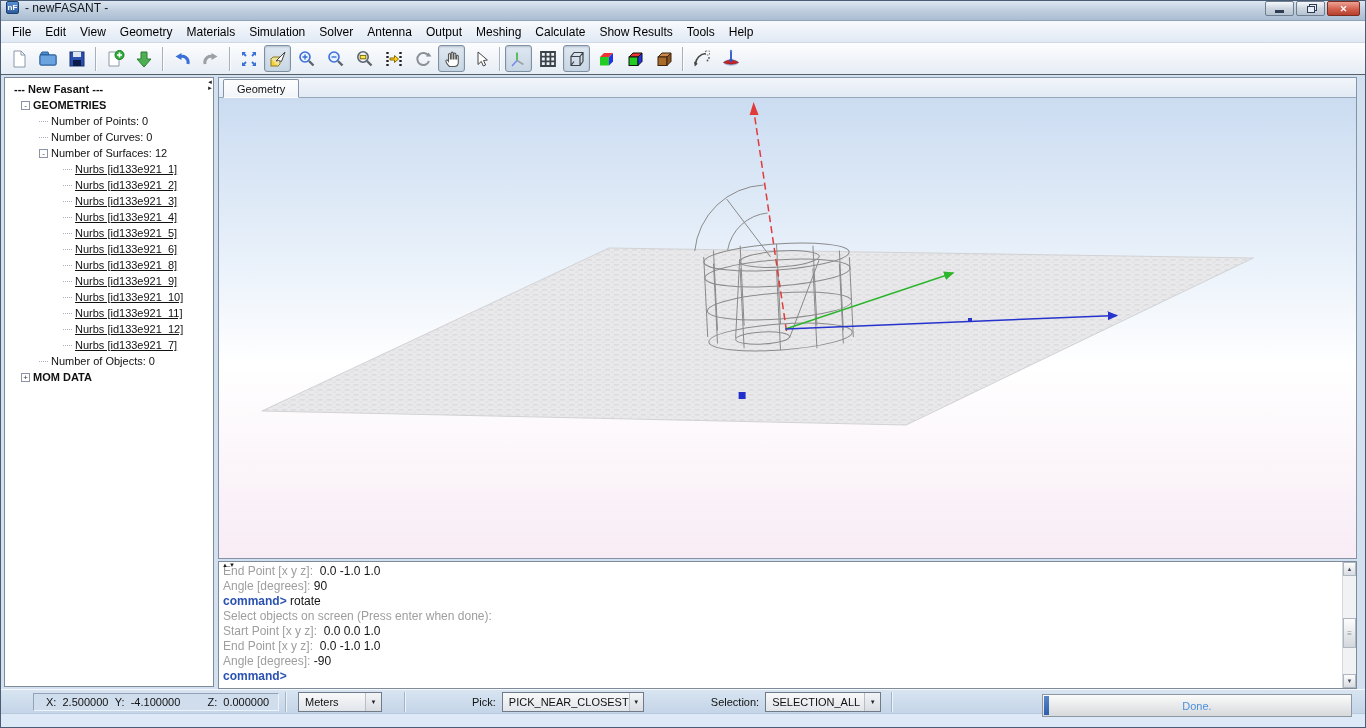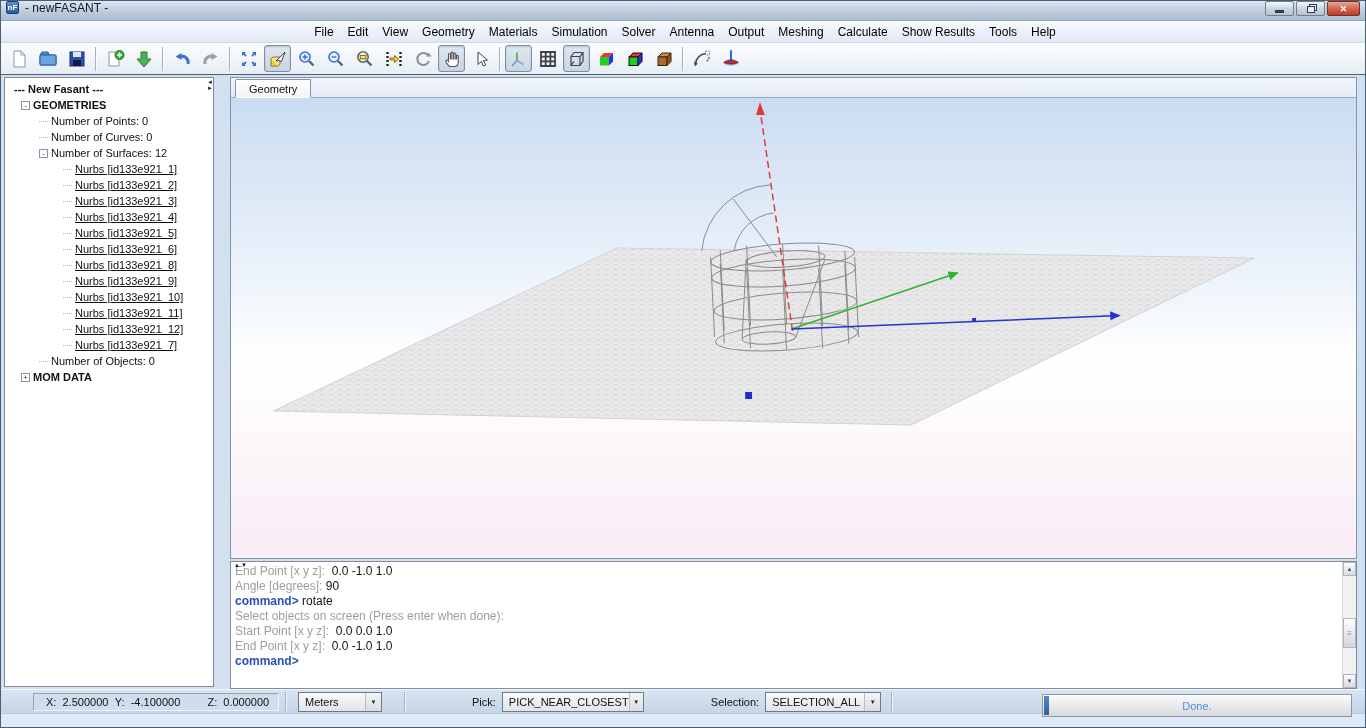--- a/index.html
+++ b/index.html
@@ -15,33 +15,33 @@
   .apptitle { margin-left:6px; font-size:12px; color:#13171c; }
   .winbtns { margin-left:auto; margin-right:5px; display:flex; gap:2px; align-items:flex-start; }
   .wbtn { width:29px; height:15px; border:1px solid #6e7f92; border-radius:2px; display:grid; place-items:center;
     background:linear-gradient(#f7f9fb, #cdd6e0 50%, #b7c3d1 100%); }
   .wbtn.close { width:33px; background:linear-gradient(#eba396,#d2604d 55%,#b6402e); border-color:#7c2d1f; color:#fff; font-size:9px; font-weight:bold; }
   .gl-min { width:9px; height:3px; background:#2e3d55; margin-top:6px; }
   .gl-restore { width:8px; height:7px; border:1px solid #2e3d55; background:#e8eef5; box-shadow:2px -2px 0 -1px #e8eef5, 2px -2px 0 0 #2e3d55; margin-top:2px; }
 
   
   .menubar { height:22px; flex:0 0 22px; display:flex; align-items:center; padding-left:4px;
-    background:linear-gradient(#f8fafd, #e0e9f4); border-bottom:1px solid #cfdae8;justify-content:center; }
+    background:linear-gradient(#f8fafd, #e0e9f4); border-bottom:1px solid #cfdae8; }
   .menuitem { padding:0 7px; font-size:12px; line-height:22px; color:#000; cursor:default; }
 
   
   .toolbar { height:32px; flex:0 0 32px; display:flex; align-items:center; padding-left:3px;
     background:linear-gradient(#fdfdfe, #e6edf5); border-bottom:1px solid #565e66; }
   .tb { width:27px; height:27px; display:grid; place-items:center; margin:0 1px; border:1px solid transparent; border-radius:3px; }
   .tb.pressed { border-color:#7e8fa2; background:linear-gradient(#dfe8f1,#c8d6e4); box-shadow:inset 0 1px 2px rgba(60,80,110,.25); }
   .tbsep { width:1px; height:24px; background:#a7b1bc; box-shadow:1px 0 0 #fbfcfe; margin:0 4px; }
   .tb svg { display:block; }
 
   
-  .main { flex:1 1 auto; display:flex; padding:2px 8px 2px 3px; gap:16px; min-height:0; }
+  .main { flex:1 1 auto; display:flex; padding:2px 8px 2px 3px; gap:4px; min-height:0; }
 
   .tree { width:210px; flex:0 0 210px; background:#fff; border:1px solid #808b9a; position:relative;
     font-size:11px; padding-top:3px; overflow:hidden; }
   .trow { height:16px; display:flex; align-items:center; white-space:nowrap; }
   .trow.b { font-weight:bold; }
   .d0 { padding-left:9px; } .d1 { padding-left:16px; } .d2 { padding-left:34px; } .d3 { padding-left:58px;text-decoration:underline; }
   .exp { width:9px; height:9px; flex:0 0 9px; border:1px solid #8a94a4; background:#fff; margin-right:3px;
     display:grid; place-items:center; font-size:8px; line-height:7px; font-weight:normal; color:#333; }
   .stub { display:inline-block; width:9px; height:0; border-top:1px dotted #a8b2c0; margin-right:3px; flex:0 0 9px; }
   .tree-collapse { position:absolute; top:1px; right:0; display:flex; flex-direction:column; line-height:6px; font-size:6px; color:#222; }
@@ -428,20 +428,21 @@
       </div>
 
       <div class="console">
         <div class="csplit"><span>▲</span><span>▼</span></div>
         <div class="cline"><span class="muted">End Point [x y z]: </span><span class="cmd"></span><span class="val"> 0.0 -1.0 1.0</span></div>
         <div class="cline"><span class="muted">Angle [degrees]: </span><span class="cmd"></span><span class="val">90</span></div>
         <div class="cline"><span class="muted"></span><span class="cmd">command&gt;</span><span class="val"> rotate</span></div>
         <div class="cline"><span class="muted">Select objects on screen (Press enter when done):</span><span class="cmd"></span><span class="val"></span></div>
         <div class="cline"><span class="muted">Start Point [x y z]: </span><span class="cmd"></span><span class="val"> 0.0 0.0 1.0</span></div>
         <div class="cline"><span class="muted">End Point [x y z]: </span><span class="cmd"></span><span class="val"> 0.0 -1.0 1.0</span></div>
+        <div class="cline"><span class="muted">Angle [degrees]: </span><span class="cmd"></span><span class="val">-90</span></div>
         <div class="cline"><span class="muted"></span><span class="cmd">command&gt;</span><span class="val"></span></div>
         <div class="vscroll">
           <div class="sbtn up">▲</div>
           <div class="sthumb">≡</div>
           <div class="sbtn down">▼</div>
         </div>
       </div>
     </div>
   </div>
 

